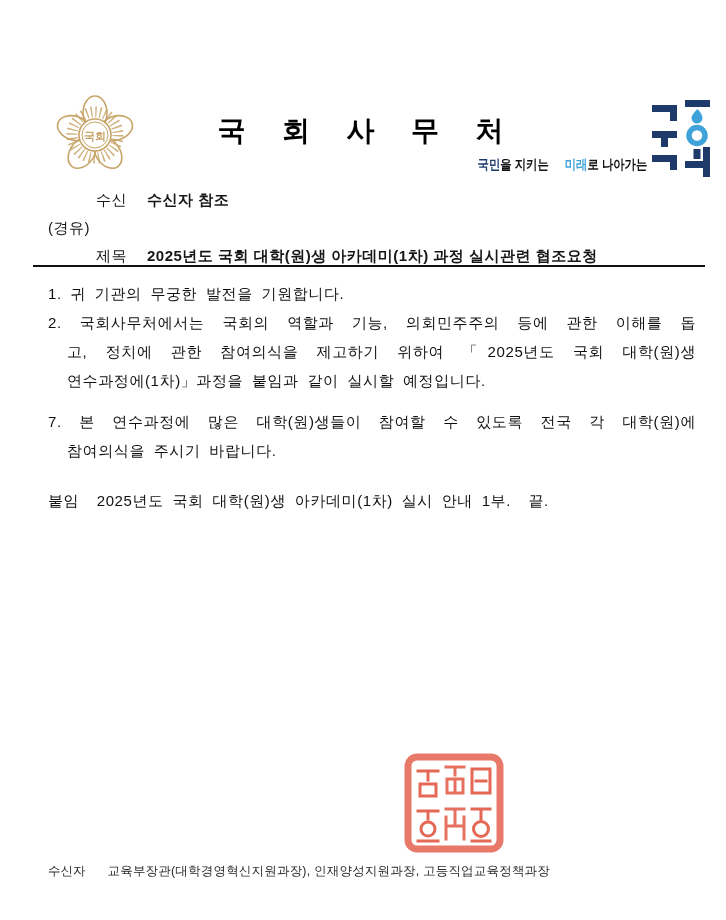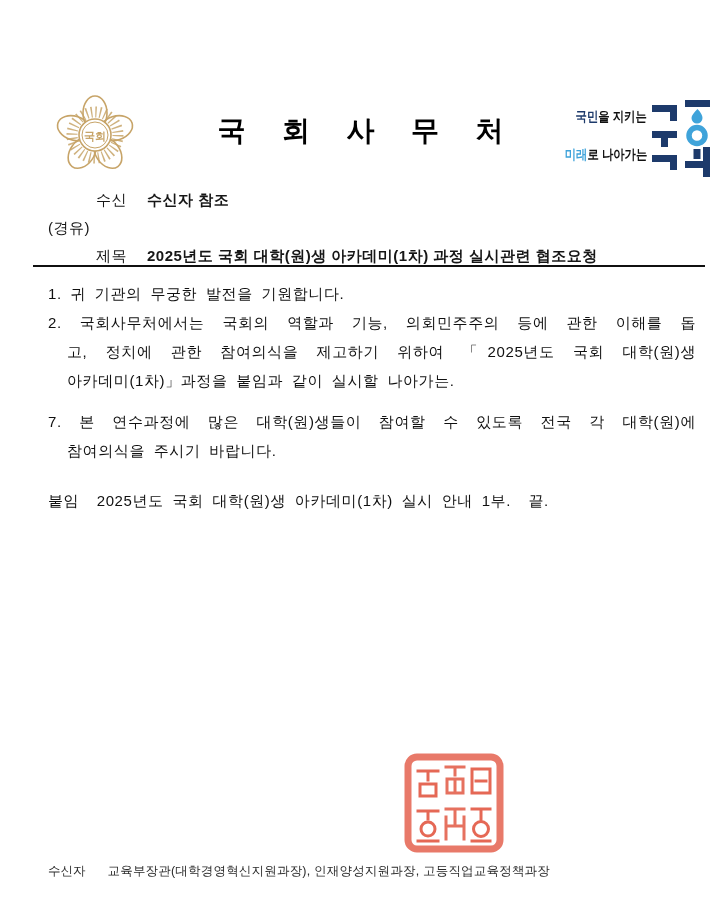--- a/index.html
+++ b/index.html
@@ -14,21 +14,21 @@
     overflow:hidden;
   }
   
   .emblem{position:absolute; left:54px; top:94px; width:82px; height:82px;}
   .doc-title{
     position:absolute; left:0; right:0; top:112px; text-align:center;
     font-size:28px; font-weight:bold; color:#000;
     letter-spacing:5px; word-spacing:3px; white-space:pre;
   }
   .brand{position:absolute; top:94px; right:16px; display:flex; align-items:center; gap:5px; height:84px;}
-  .brand-slogans{display:flex; flex-direction:column; justify-content:space-around; align-items:flex-end; height:76px;}
+  .brand-slogans{display:flex; flex-direction:row; justify-content:space-around; align-items:flex-end; height:76px;}
   .slogan{font-size:13.5px; font-weight:bold; white-space:nowrap; transform:scaleX(.84); transform-origin:right center; color:#111;}
   .slogan .hl1{color:var(--c-navy);}
   .slogan .hl2{color:var(--c-blue);}
   .brand-logo{width:58px; height:82px;}
   
   .meta{position:absolute; left:48px; top:186px; font-size:15px; line-height:28px; letter-spacing:.5px;}
   .meta .lbl{display:inline-block;margin-left:48px;}
   .meta .val{display:inline-block; margin-left:20px;font-weight:bold;}
   .divider{position:absolute; left:33px; top:265px; width:672px; height:2px; background:#101010;}
   
@@ -104,21 +104,21 @@
     </div>
   </div>
 
   <div class="divider"></div>
 
   <div class="body">
     <div class="line">1. 귀 기관의 무궁한 발전을 기원합니다.</div>
     <div>
       <div class="jline">2. 국회사무처에서는 국회의 역할과 기능, 의회민주주의 등에 관한 이해를 돕</div>
       <div class="jline cont">고, 정치에 관한 참여의식을 제고하기 위하여 「2025년도 국회 대학(원)생</div>
-      <div class="line cont">아카데미(1차)」과정을 붙임과 같이 실시할 나아가는.</div>
+      <div class="line cont">연수과정에(1차)」과정을 붙임과 같이 실시할 예정입니다.</div>
     </div>
     <div class="p3">
       <div class="jline">7. 본 연수과정에 많은 대학(원)생들이 참여할 수 있도록 전국 각 대학(원)에</div>
       <div class="line cont">참여의식을 주시기 바랍니다.</div>
     </div>
     <div class="attachment">붙임  2025년도 국회 대학(원)생 아카데미(1차) 실시 안내 1부.  끝.</div>
   </div>
 
   <svg class="seal" viewBox="0 0 104 104">
     <g stroke="var(--c-seal)" fill="none" stroke-linecap="square">

